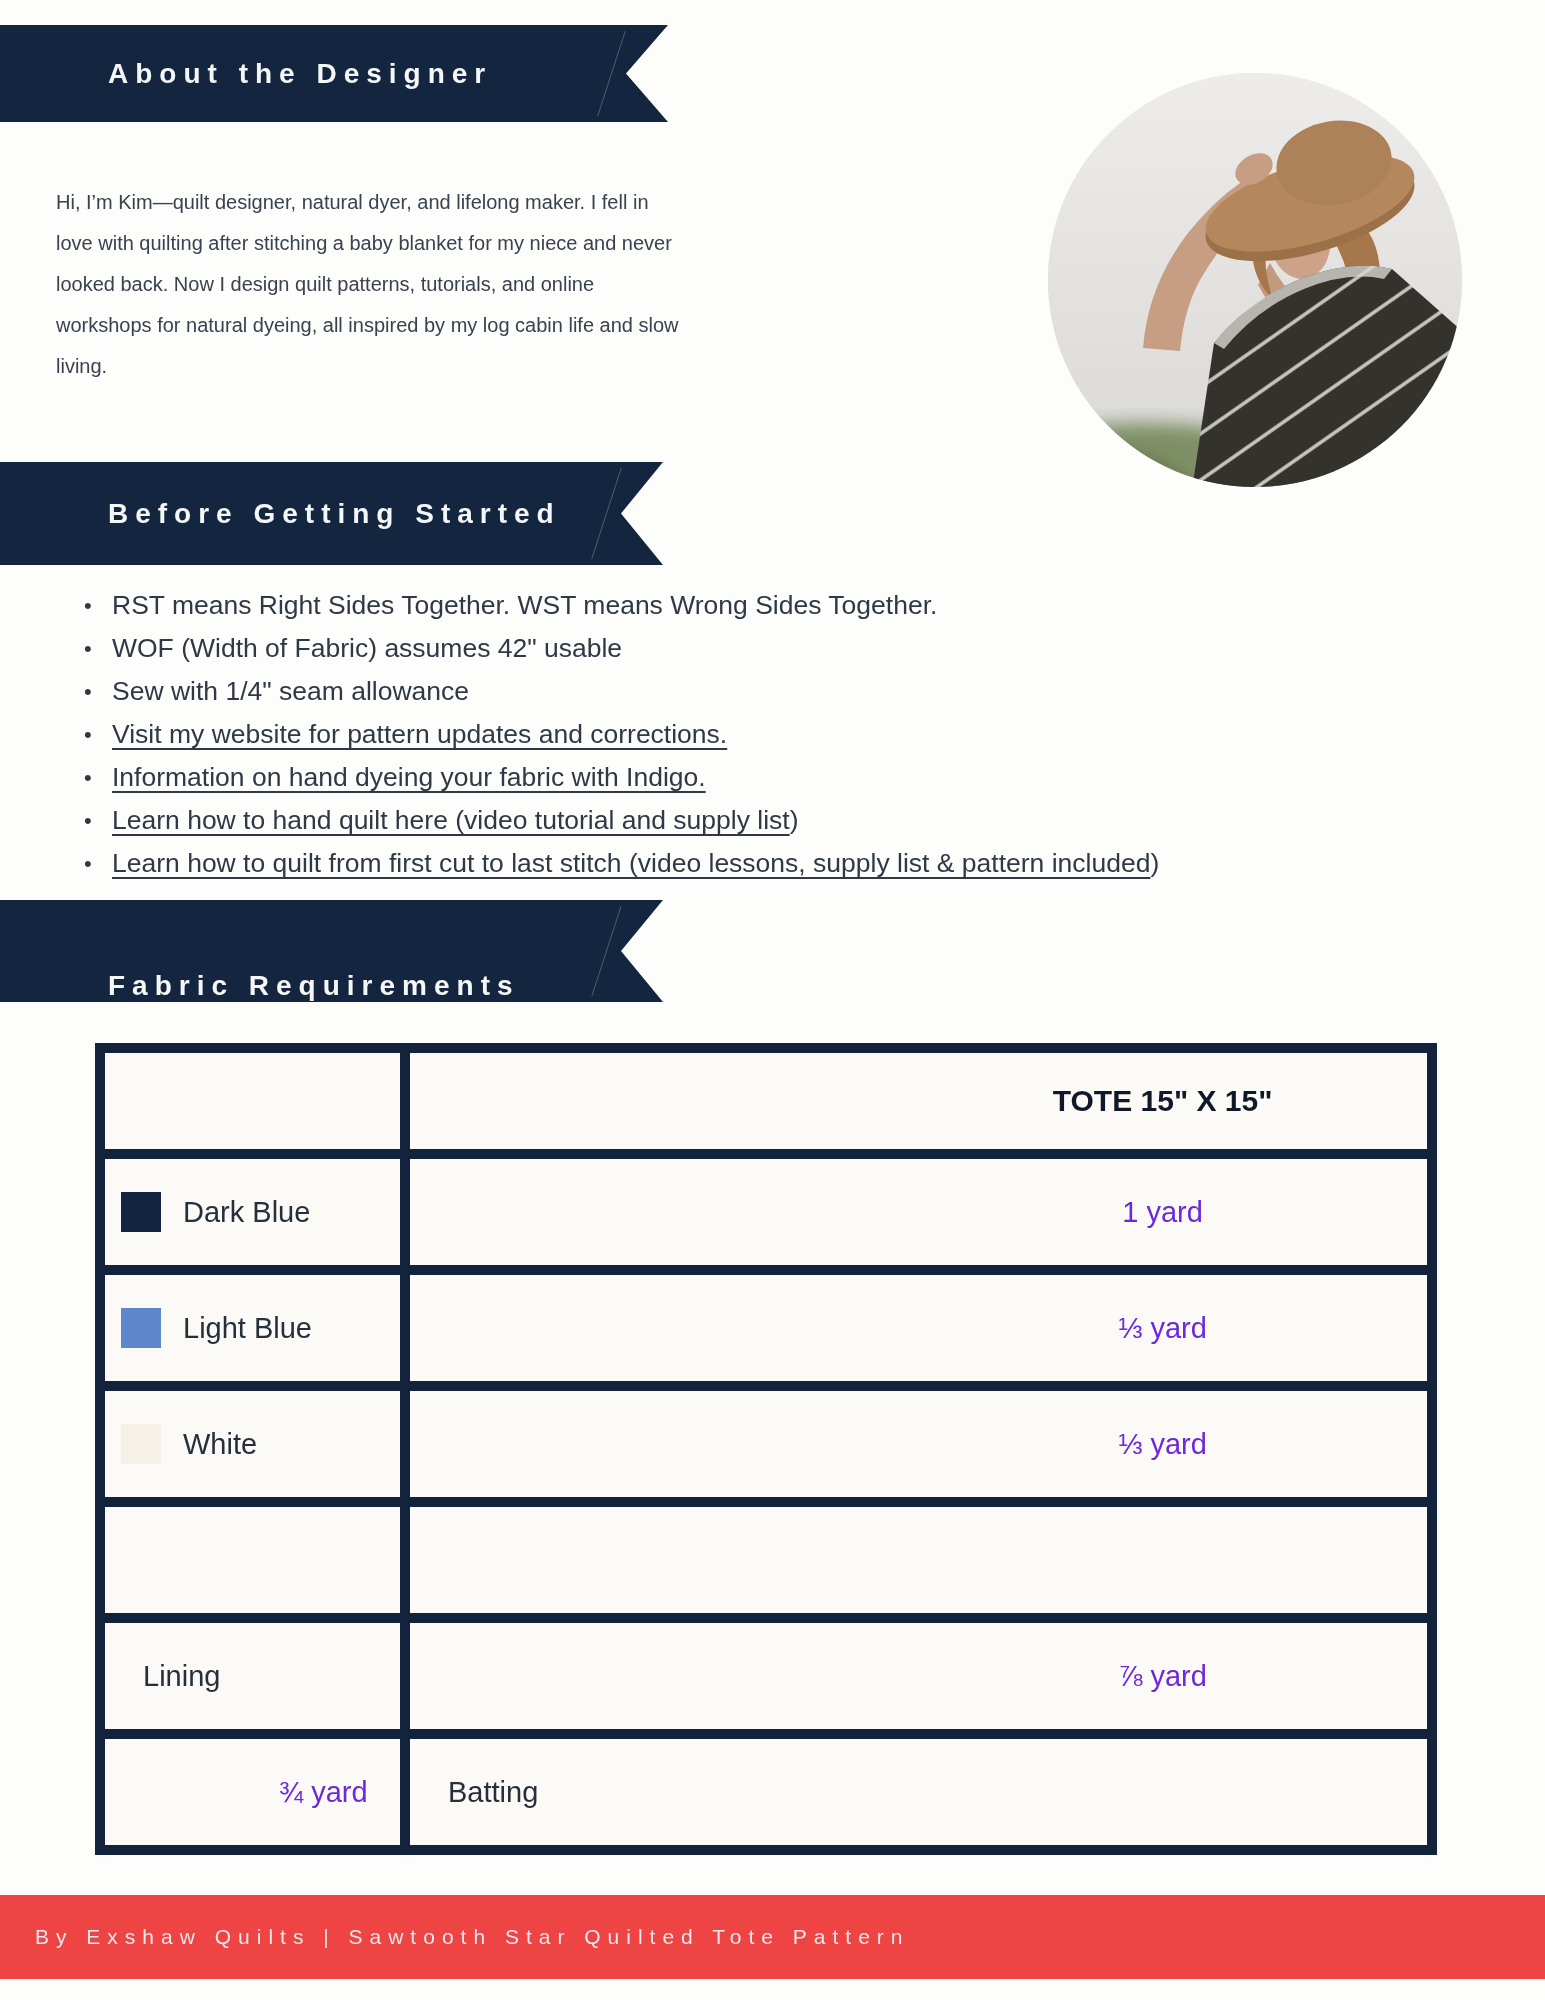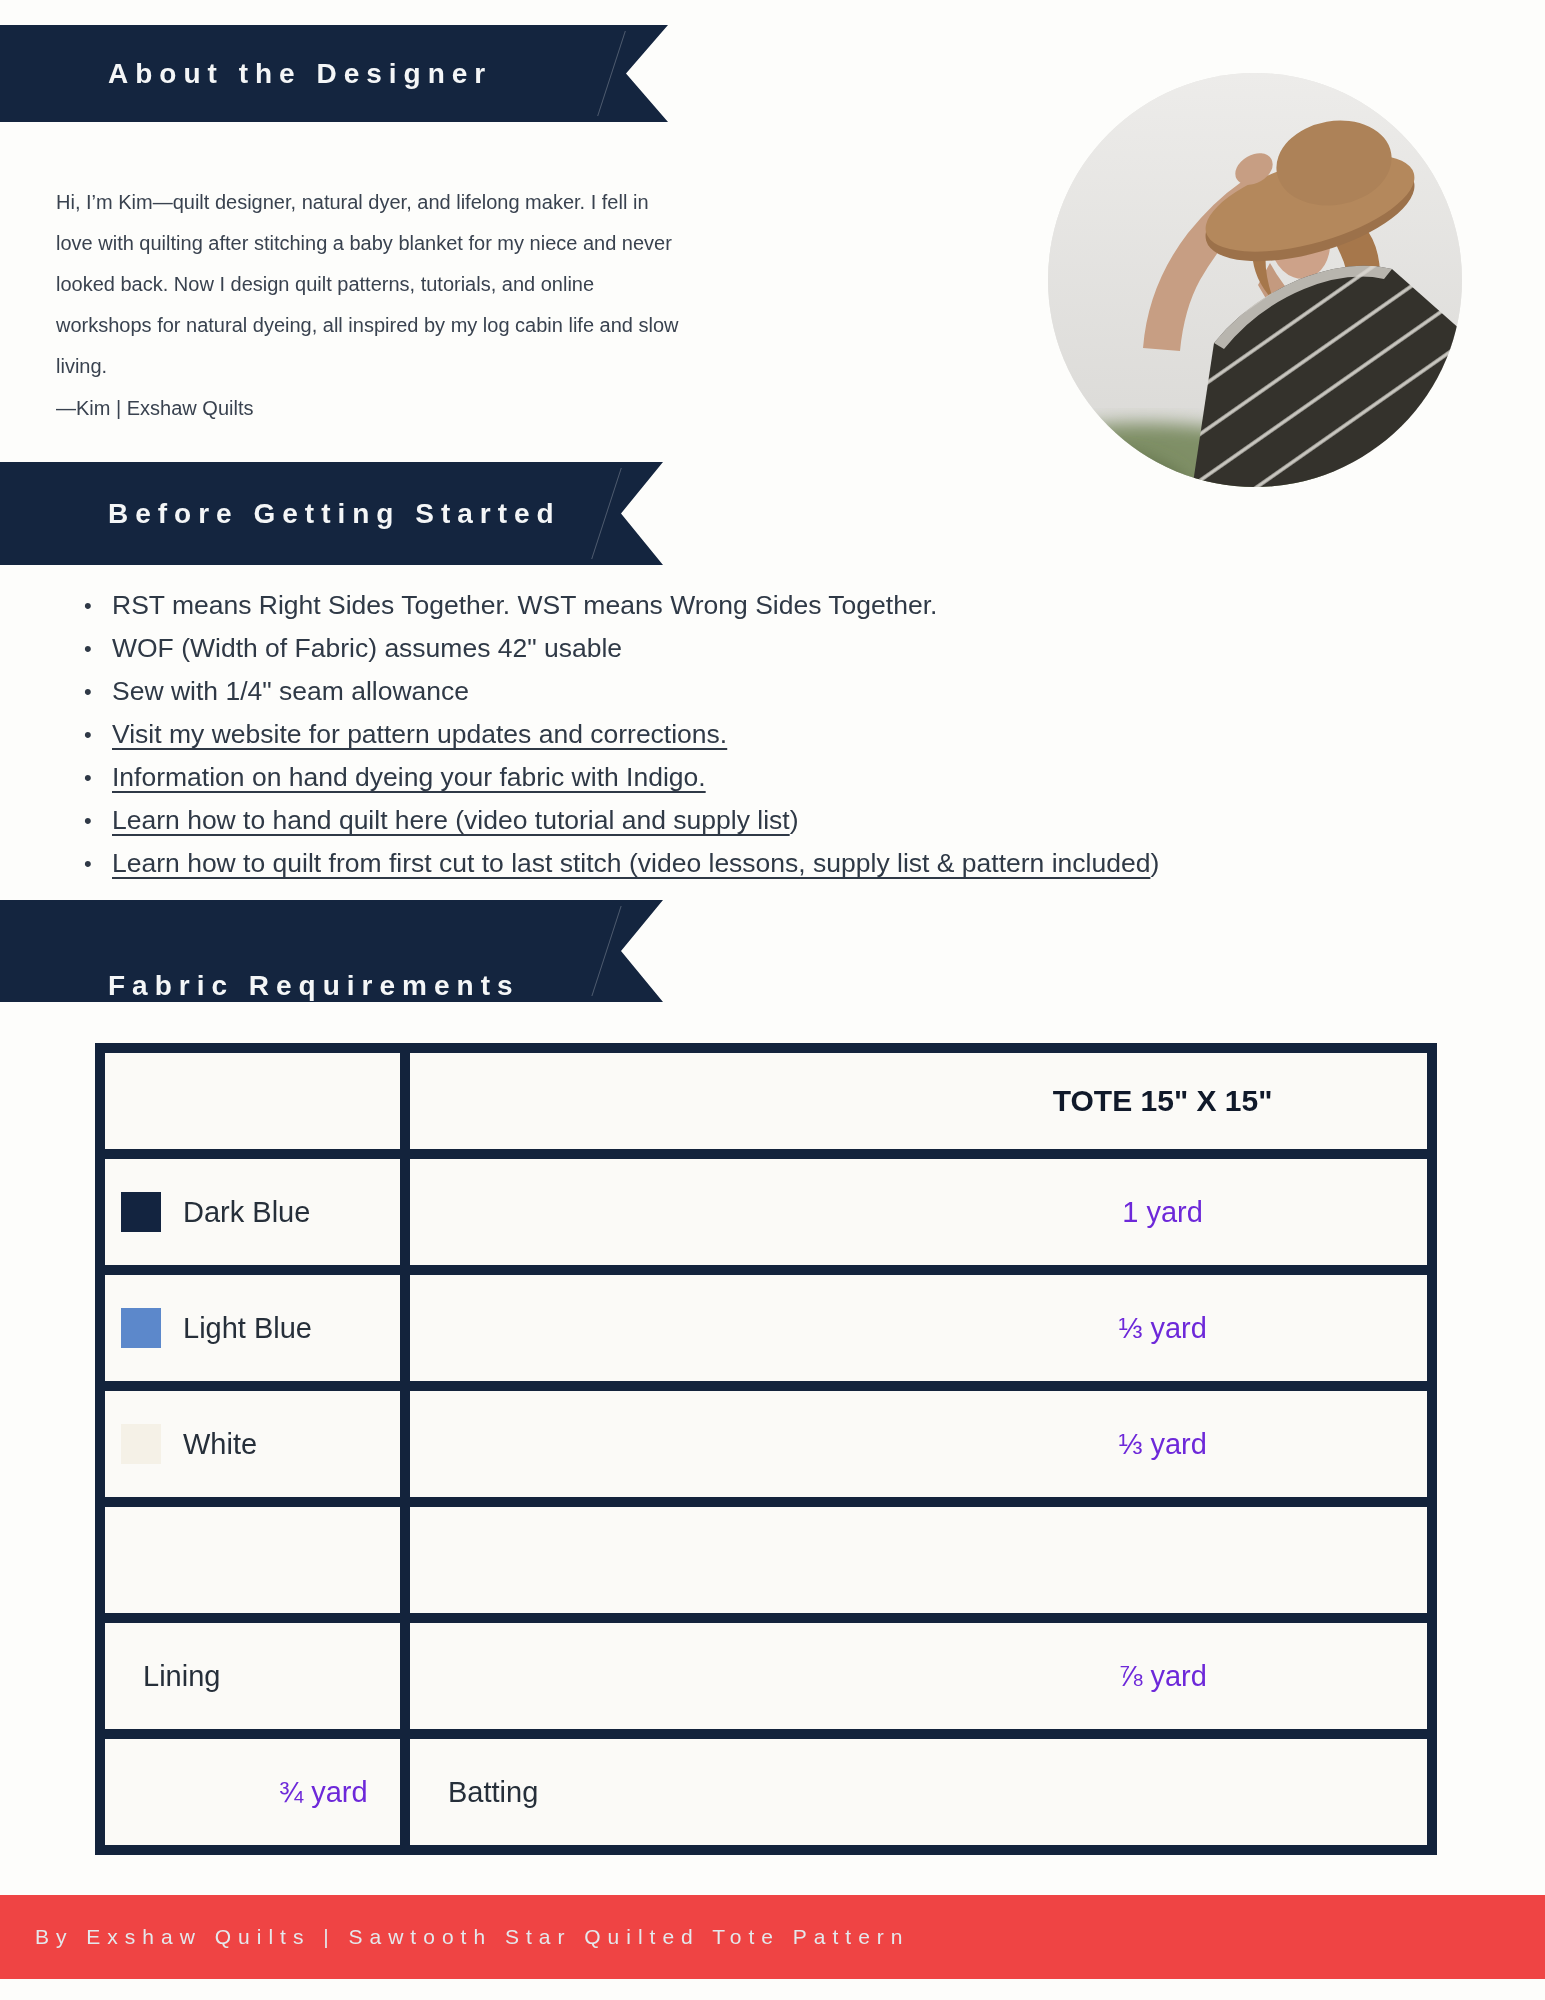--- a/index.html
+++ b/index.html
@@ -76,21 +76,20 @@
 <body>
 
 <div class="page">
 
   <div class="ribbon r1">
     <span class="banner-label">About the Designer</span>
   </div>
 
   <div class="bio">
     <div>Hi, I’m Kim—quilt designer, natural dyer, and lifelong maker. I fell in love with quilting after stitching a baby blanket for my niece and never looked back. Now I design quilt patterns, tutorials, and online workshops for natural dyeing, all inspired by my log cabin life and slow living.</div>
-    <div class="sig">—Kim | Exshaw Quilts</div>
   </div>
 
   <div class="photo">
     <svg width="414" height="414" viewBox="0 0 414 414">
       <defs>
         <linearGradient id="sky" x1="0" y1="0" x2="0" y2="1">
           <stop offset="0" stop-color="#edecea"></stop>
           <stop offset="1" stop-color="#d9d8d5"></stop>
         </linearGradient>
         <pattern id="stripes" width="38" height="38" patternUnits="userSpaceOnUse" patternTransform="rotate(-35)">

